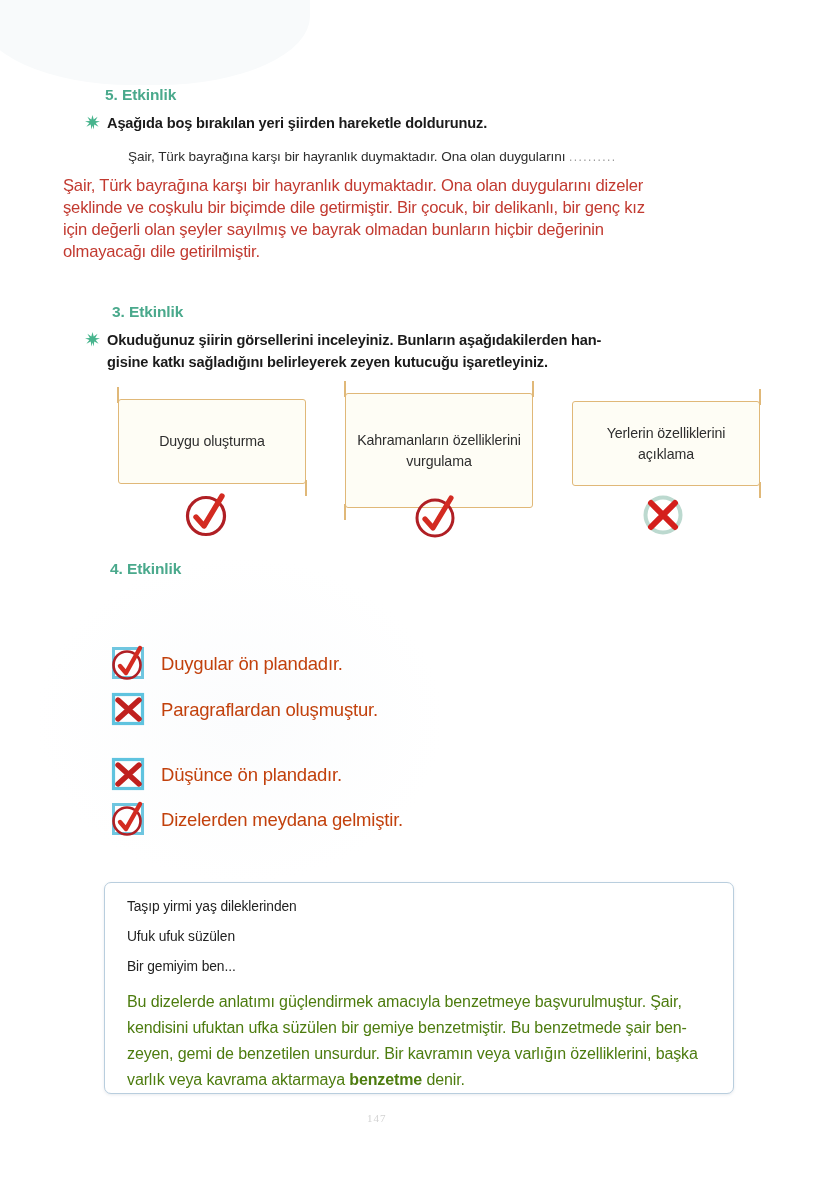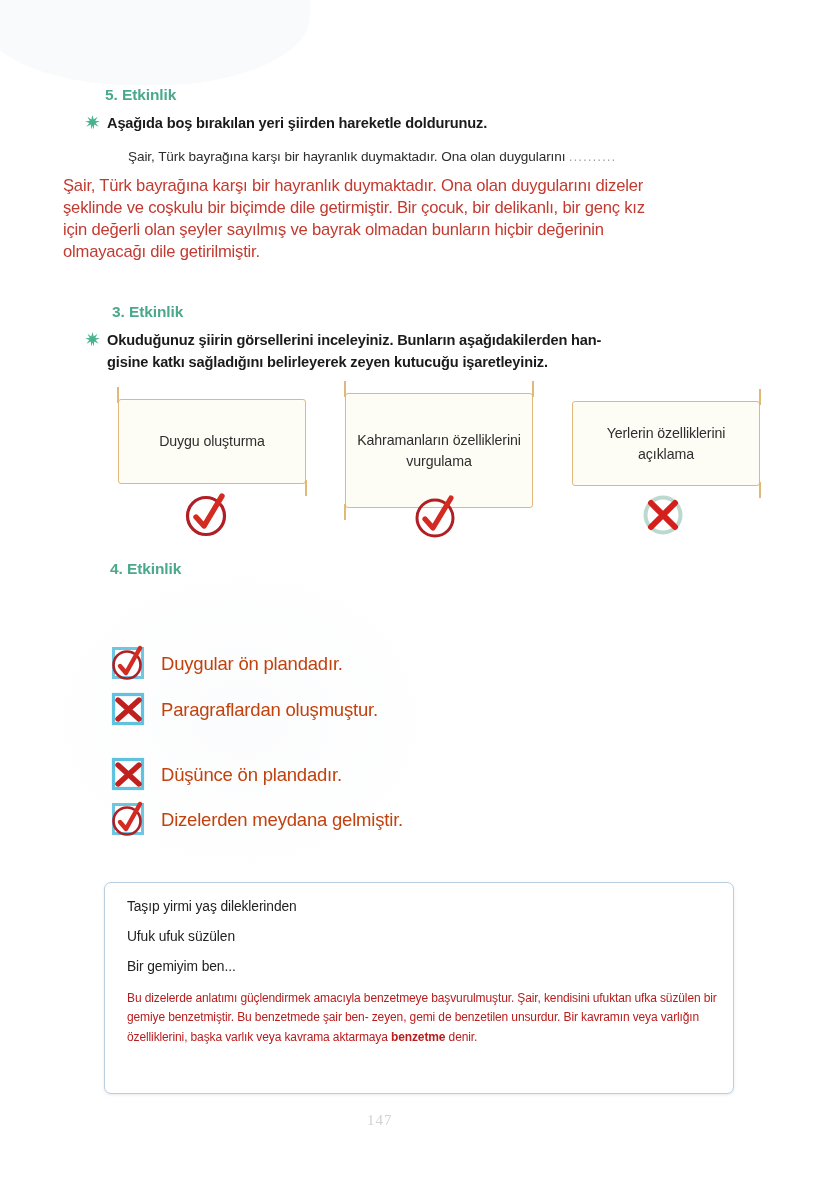--- a/index.html
+++ b/index.html
@@ -166,30 +166,30 @@
     box-shadow: 0 1px 3px rgba(120,140,160,.18);
   }
   .poem-line {
     position: absolute;
     font-size: 13.8px;
     color: #222222;
     letter-spacing: -0.1px;
   }
   .body-para {
     position: absolute;
-    font-size: 12px;
-    color: #b91c1c;
+    font-size: 16px;
+    color: #4d7c0f;
     line-height: 1.62;
     letter-spacing: -0.12px;
   }
   .body-para b { font-weight: bold; }
 
   .page-number {
     position: absolute;
-    font-size: 15px;
+    font-size: 11px;
     color: #d2d2d2;
     letter-spacing: 1px;
     font-family: "Liberation Serif", serif;
   }
 </style>
 </head>
 <body>
 
 <div class="page">
   <div class="watermark-top"></div>

